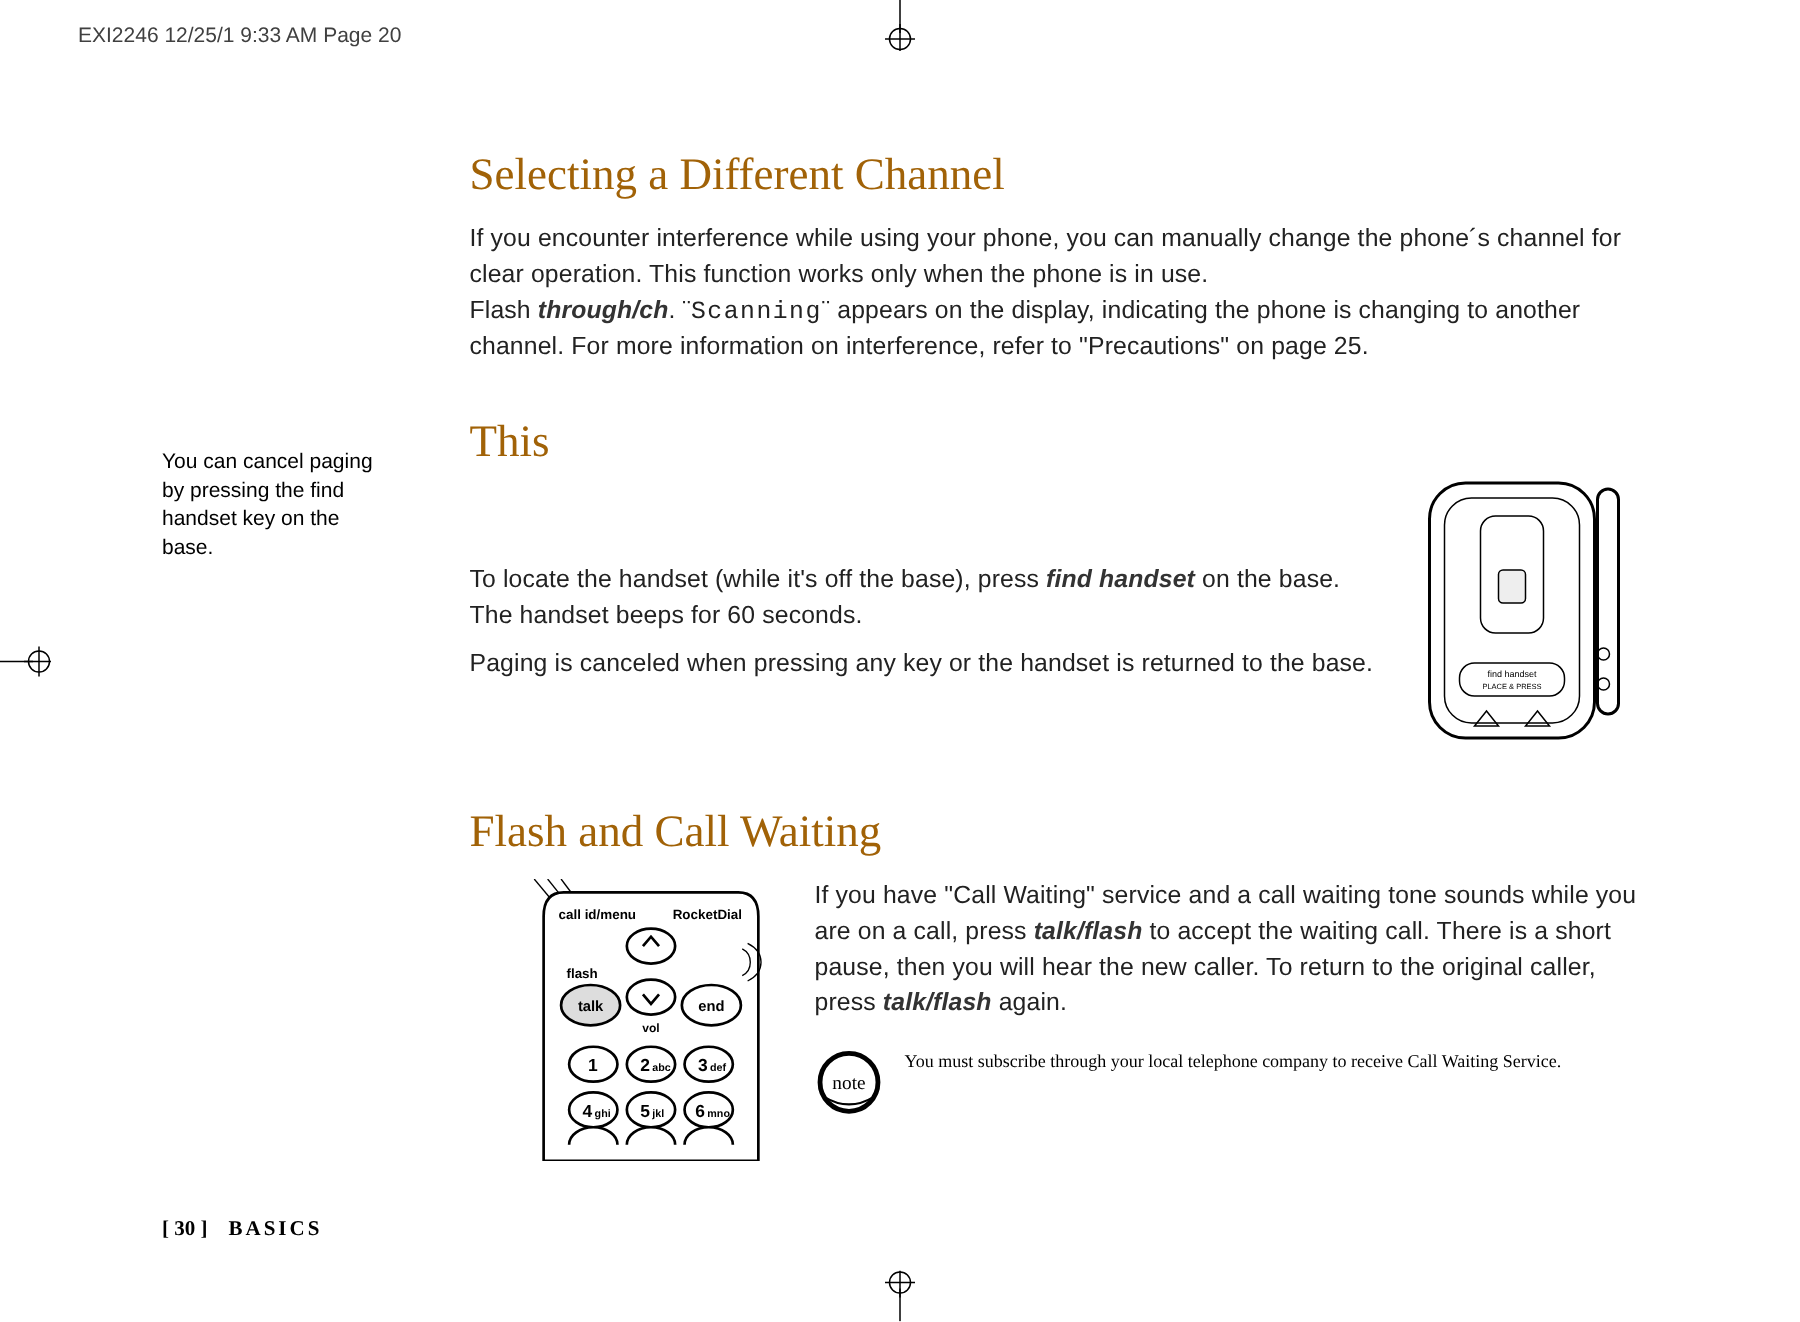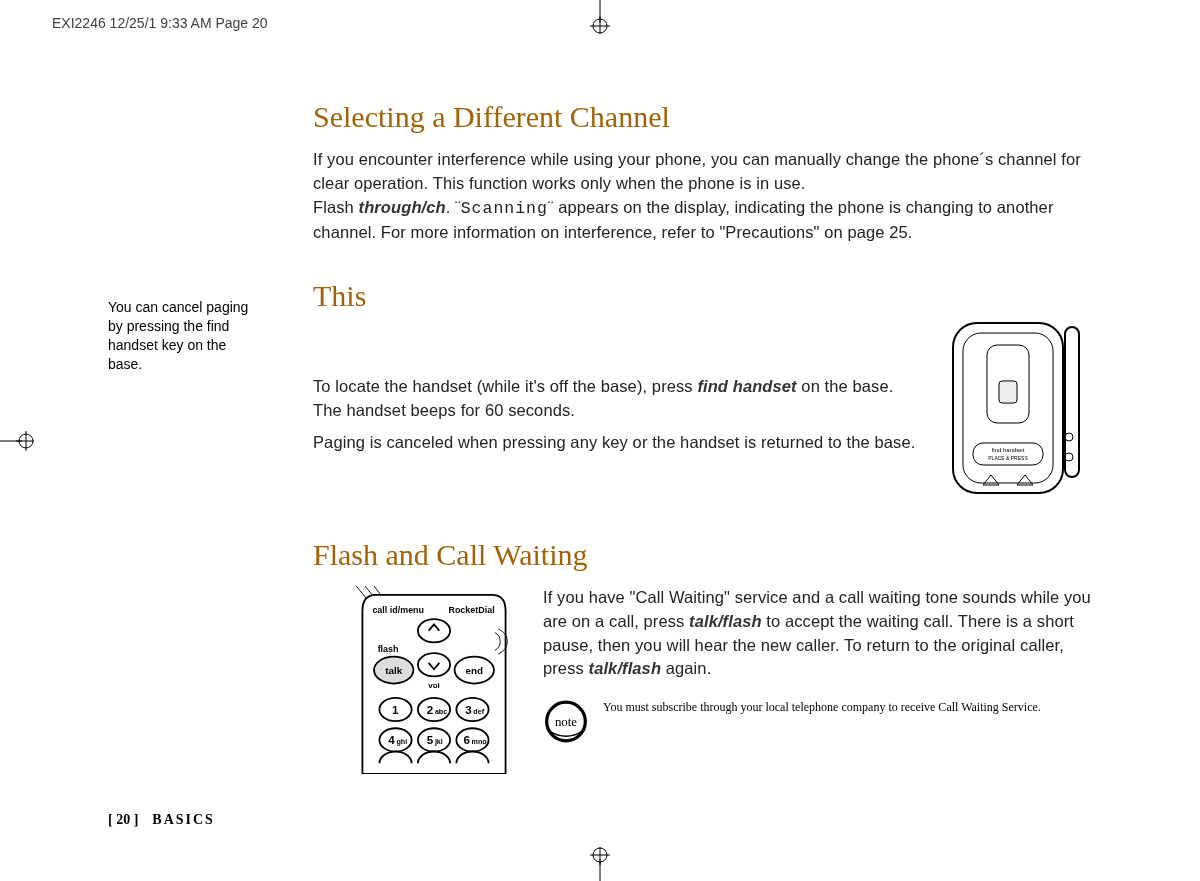--- a/index.html
+++ b/index.html
@@ -165,14 +165,14 @@
             <div class="note-text">You must subscribe through your local telephone company to receive Call Waiting Service.</div>
           </div>
         </div>
       </div>
     </div>
 
   </div>
 </div>
 
 <div class="footer">
-  <span class="pg">[ 20 ]</span><span>BASICS</span>
+  <span class="pg">[ 30 ]</span><span>BASICS</span>
 </div>
 
 </body></html>

